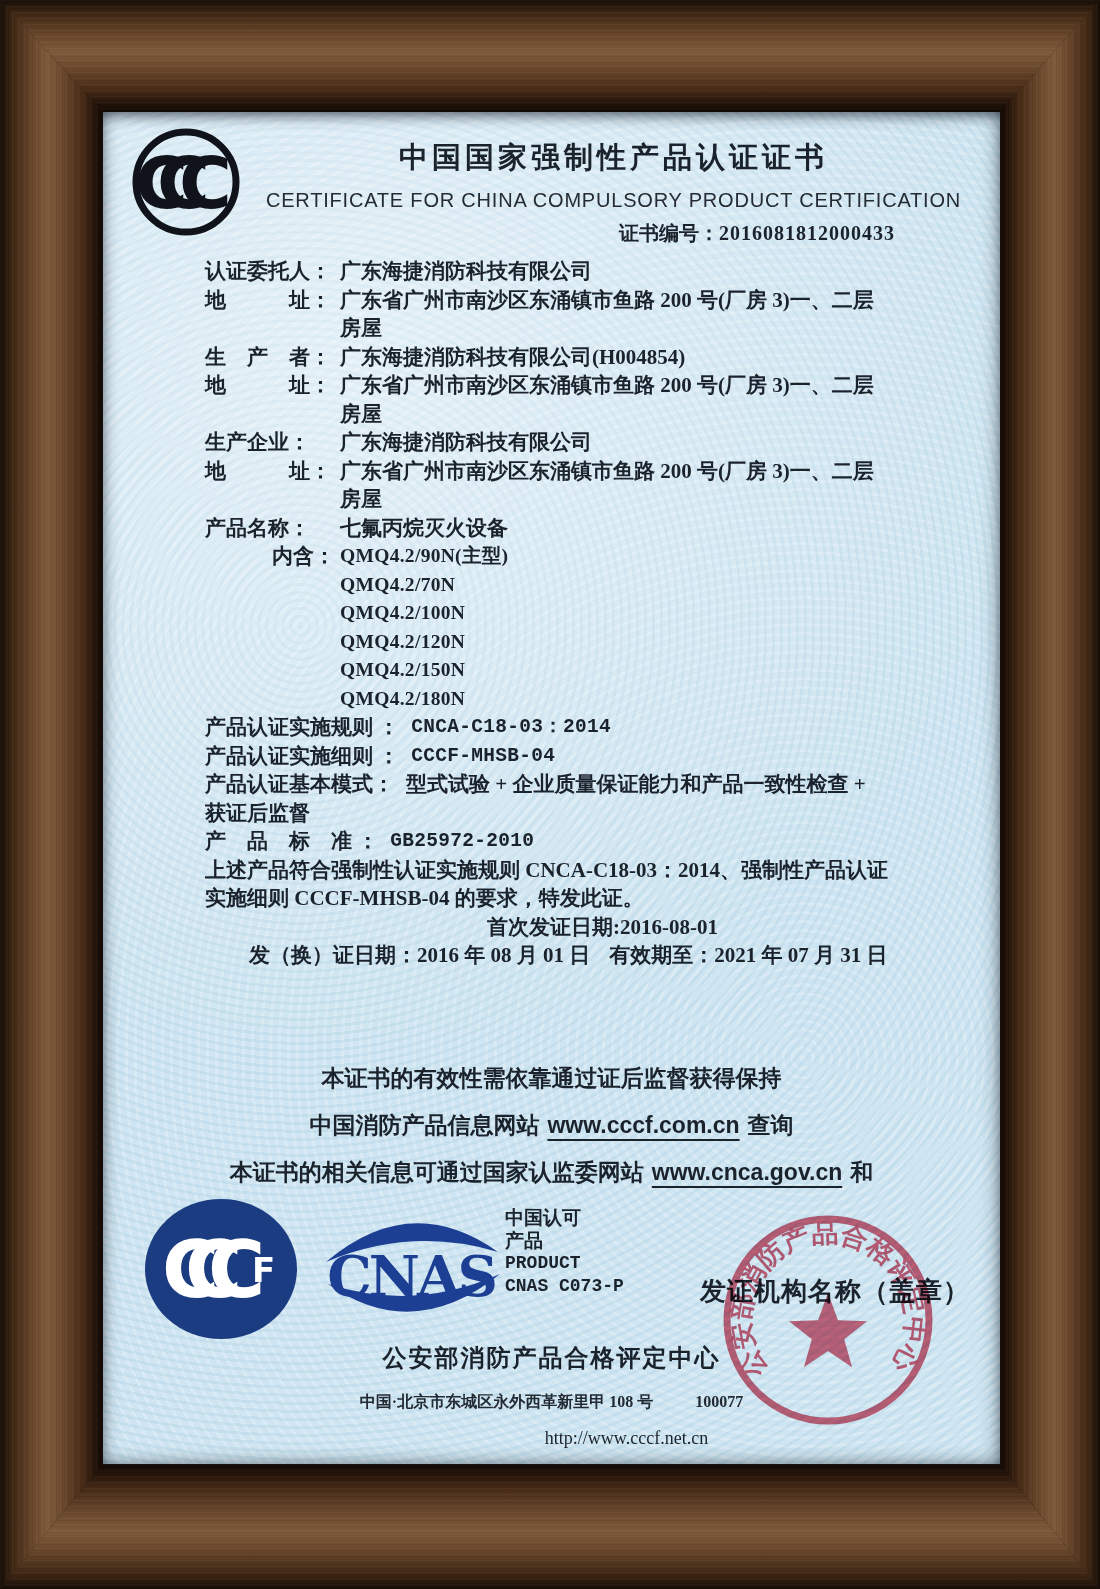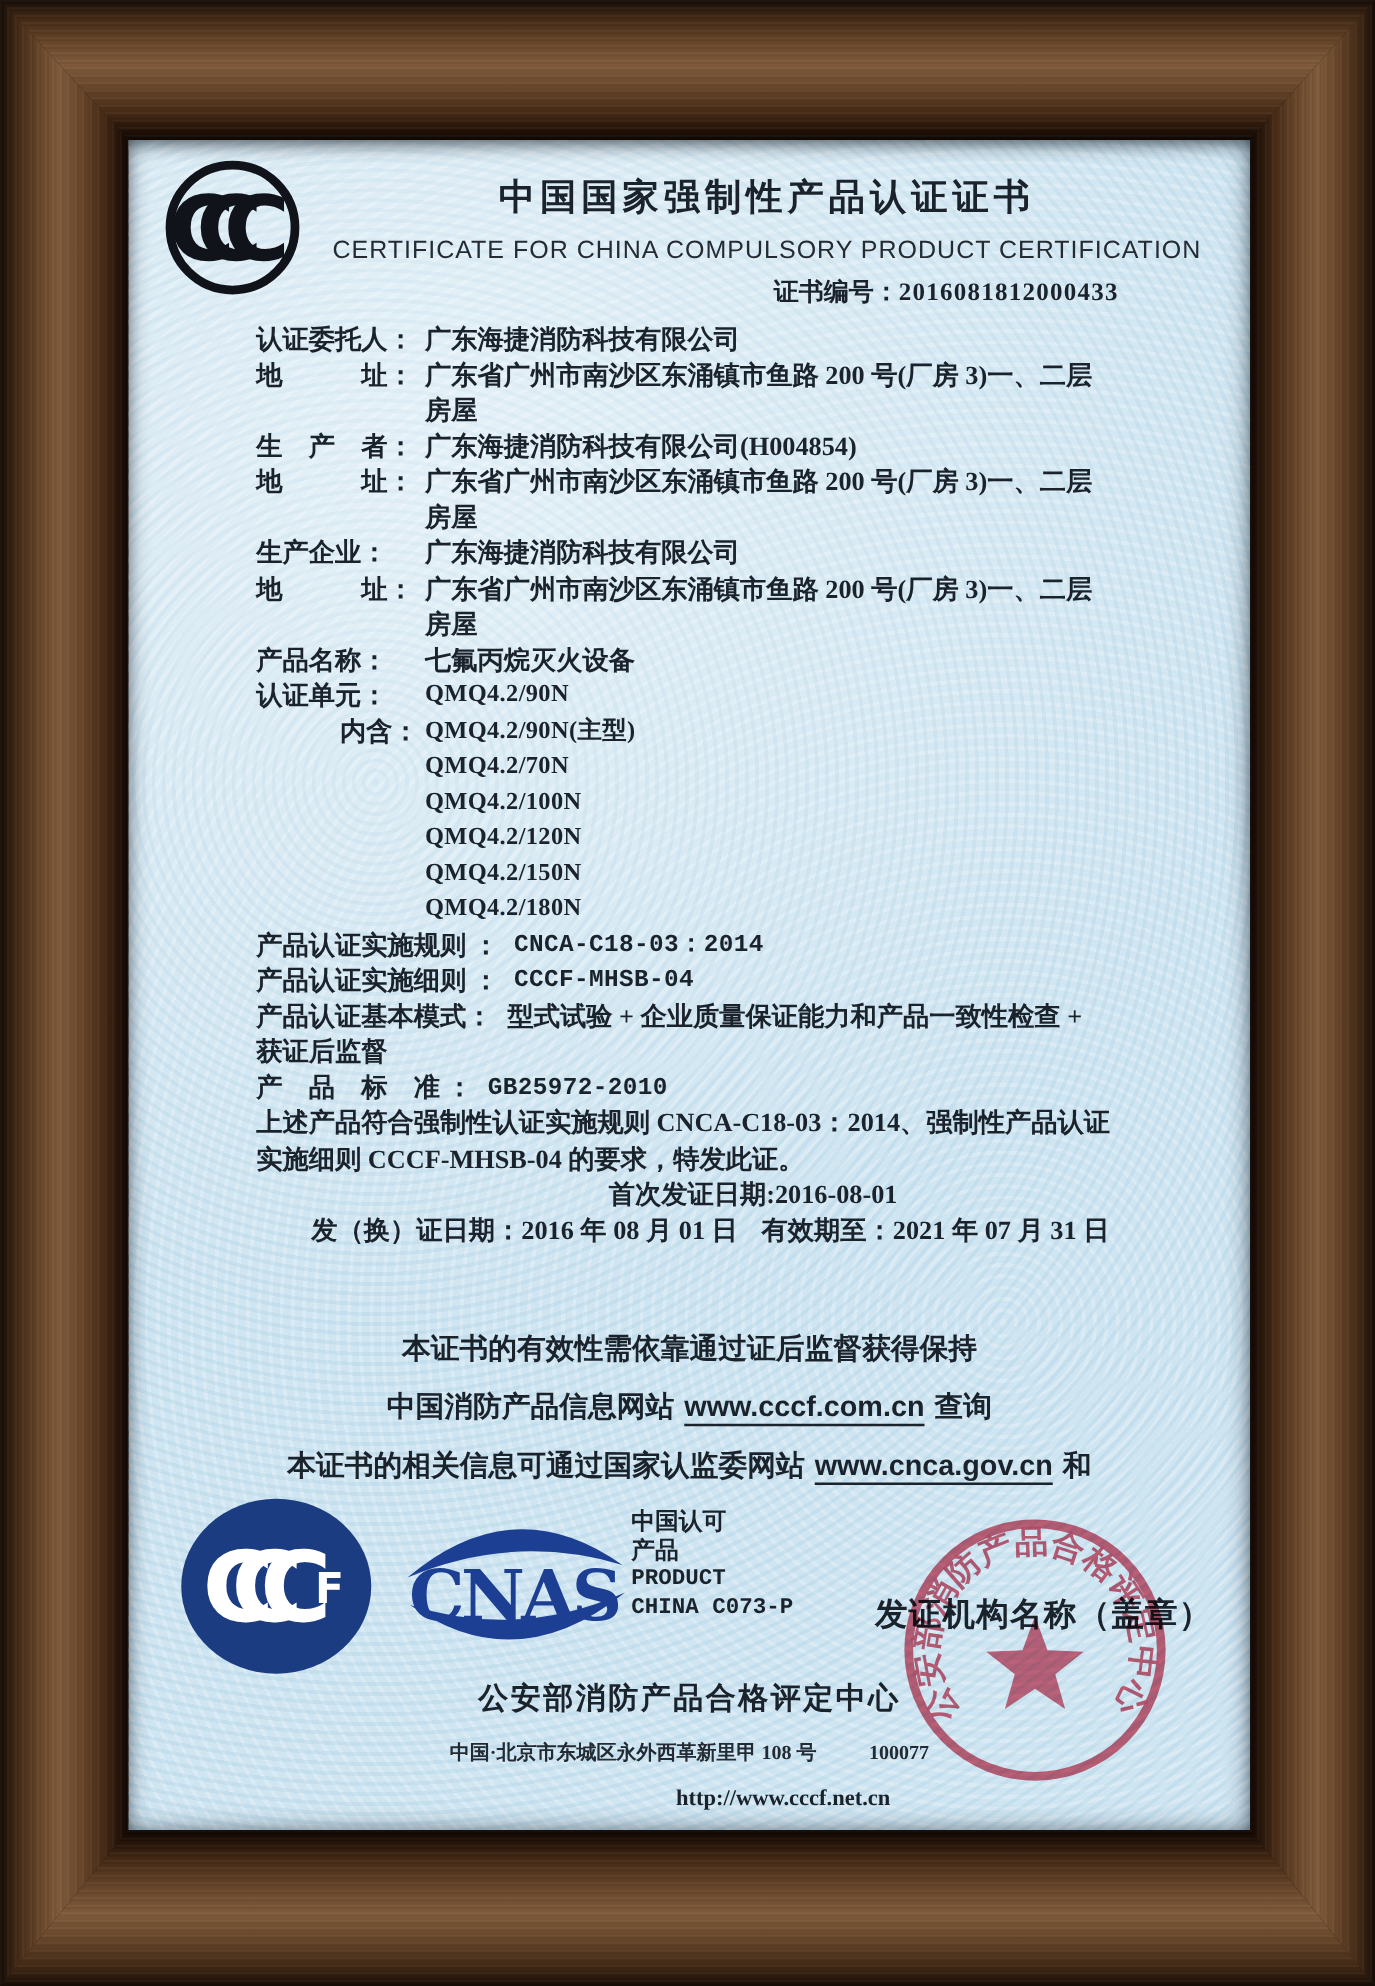--- a/index.html
+++ b/index.html
@@ -70,21 +70,21 @@
   .caption .lat{font-family:Liberation Mono, monospace;font-size:18px;}
   
   .stamp-caption{position:absolute;left:597px;top:1162px;font-size:26px;font-weight:700;letter-spacing:1px;z-index:1;}
   .seal{position:absolute;left:600px;top:1075px;mix-blend-mode:multiply;opacity:.92;z-index:2;}
   
   .footer-org{position:absolute;left:0;top:1230px;width:100%;text-align:center;
               font-size:24px;font-weight:700;letter-spacing:2px;}
   .footer-addr{position:absolute;left:0;top:1280px;width:100%;text-align:center;font-size:16px;font-weight:600;color:#222a33;}
   .footer-addr .pc{margin-left:42px;}
   .footer-url{position:absolute;left:0;top:1316px;width:100%;text-align:center;padding-left:150px;
-              box-sizing:border-box;font-size:18px;font-weight:700;}
+              box-sizing:border-box;font-size:18px;font-weight:400;}
 </style>
 </head>
 <body>
 
 <div class="scene">
   <div class="edge edge-top"></div>
   <div class="edge edge-left"></div>
   <div class="edge edge-right"></div>
   <div class="edge edge-bottom"></div>
 
@@ -139,24 +139,20 @@
           <span class="lbl">地　　　址：</span>
           <span class="val">广东省广州市南沙区东涌镇市鱼路 200 号(厂房 3)一、二层</span>
         </div>
       <div class="row">
           <span class="lbl"></span>
           <span class="val">房屋</span>
         </div>
       <div class="row">
           <span class="lbl">产品名称：</span>
           <span class="val">七氟丙烷灭火设备</span>
-        </div>
-      <div class="row">
-          <span class="lbl">认证单元：</span>
-          <span class="val code">QMQ4.2/90N</span>
         </div>
       <div class="row inner">
           <span class="lbl">内含：</span>
           <span class="val code">QMQ4.2/90N(主型)</span>
         </div>
       <div class="row">
           <span class="lbl"></span>
           <span class="val code">QMQ4.2/70N</span>
         </div>
       <div class="row">
@@ -225,21 +221,21 @@
     <svg class="cnas-mark" width="190" height="140" viewBox="0 0 190 140">
       <path d="M 10,62 Q 95,-10 182,52 Q 95,26 10,62 Z" fill="#1c3f94"></path>
       <path d="M 184,74 Q 97,144 12,84 Q 99,112 184,74 Z" fill="#1c3f94"></path>
       <text x="95" y="96" text-anchor="middle" font-family="DejaVu Serif, serif" font-weight="bold" font-size="56" letter-spacing="-3" fill="#1c3f94">CNAS</text>
     </svg>
 
     <div class="caption">
       <div>中国认可</div>
       <div>产品</div>
       <div class="lat">PRODUCT</div>
-      <div class="lat">CHINA C073-P</div>
+      <div class="lat">CNAS C073-P</div>
     </div>
 
     <div class="stamp-caption">发证机构名称（盖章）</div>
 
     <svg class="seal" width="250" height="265" viewBox="0 0 250 265">
       <defs>
         <path id="sealArc" d="M 65.2,183.2 A 78,78 0 1 1 184.8,183.2" fill="none"></path>
       </defs>
       <circle cx="125" cy="133" r="101" fill="none" stroke="#d0475f" stroke-width="7" opacity="0.9"></circle>
       <text font-size="25.5" font-weight="bold" fill="#d0475f" opacity="0.92">

